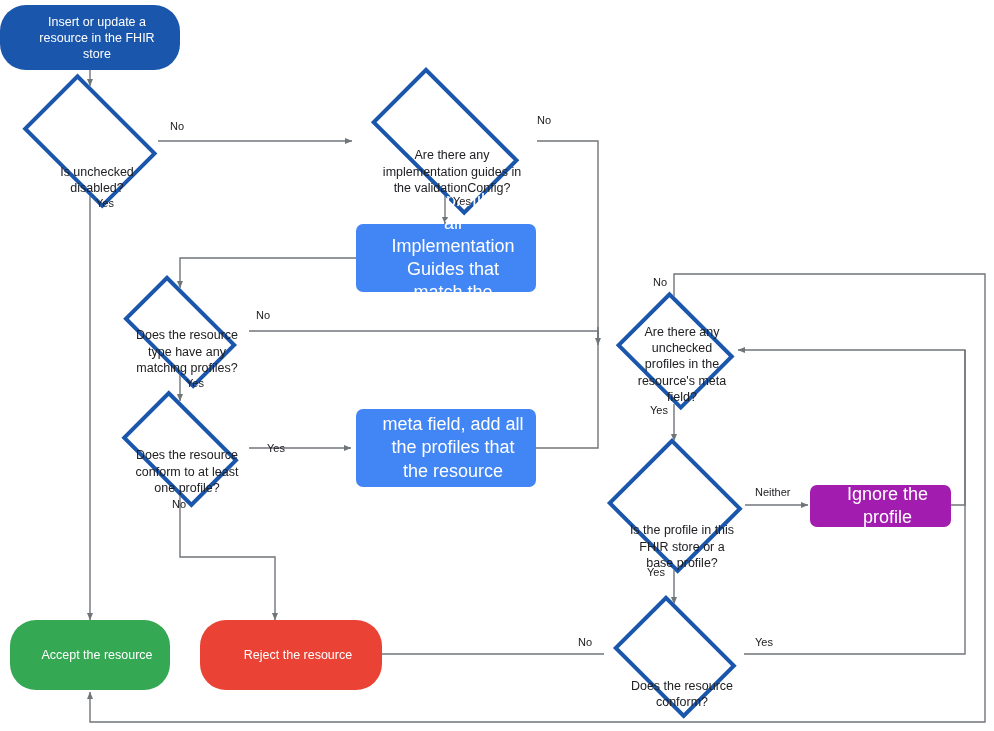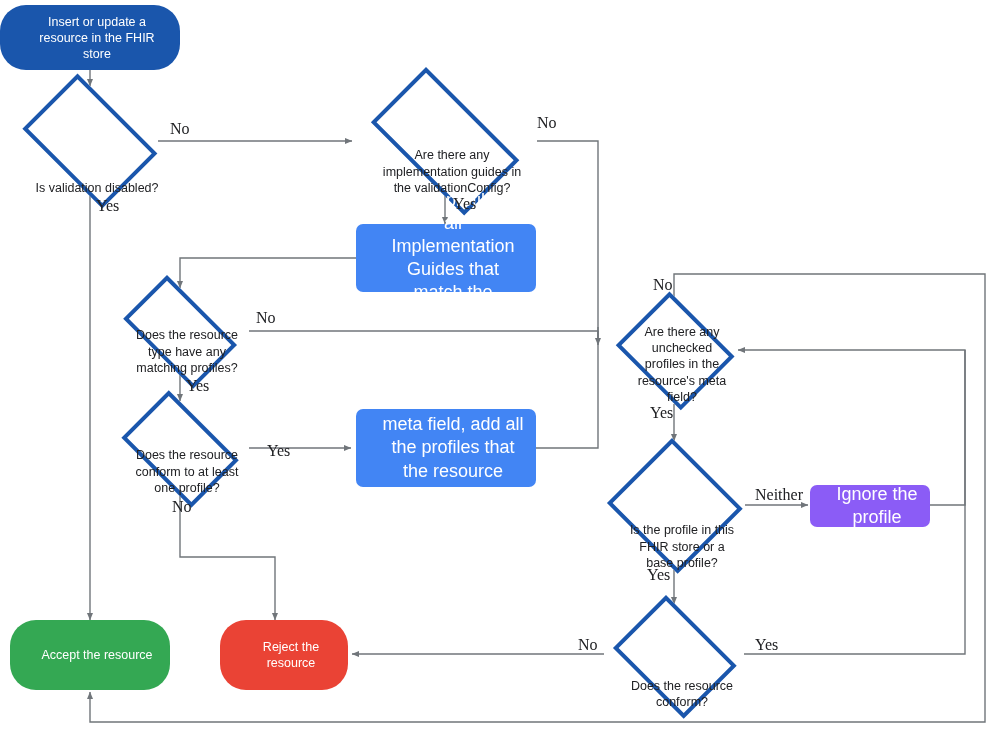--- a/index.html
+++ b/index.html
@@ -68,24 +68,23 @@
     position: relative;
     z-index: 2;
     color: #202124;
     font-size: 12.5px;
     line-height: 1.3;
     width: 86%;
   }
   .edge-label {
     position: absolute;
     color: #202124;
-    font-size: 16px;
+    font-size: 11px;
     white-space: nowrap;
     background: transparent;
-    font-family: Liberation Serif, serif;
   }
 </style>
 </head>
 <body>
 
 <div id="canvas">
 
   <svg id="edges" viewBox="0 0 994 731" xmlns="http://www.w3.org/2000/svg">
     <defs>
       <marker id="arrow" markerWidth="9" markerHeight="9" refX="7.4" refY="3.2" orient="auto" markerUnits="userSpaceOnUse">
@@ -134,21 +133,21 @@
 
     </g>
   </svg>
 
   <div class="node term" style="left:0px; top:5px; width:180px; height:65px; background:#1a56ac;">
     <span class="term-inner">Insert or update a resource in the FHIR store</span>
   </div>
 
   <div class="node decision" style="left:10px; top:86px; width:160px; height:110px;">
     <span class="diamond-shape"></span>
-    <span class="dtext">Is validation disabled?</span>
+    <span class="dtext">Is unchecked disabled?</span>
   </div>
 
   <div class="node decision" style="left:352px; top:86px; width:186px; height:110px;">
     <span class="diamond-shape"></span>
     <span class="dtext">Are there any implementation guides in the validationConfig?</span>
   </div>
 
   <div class="node proc" style="left:356px; top:224px; width:180px; height:68px; background:#4285f4;">
     <span class="proc-inner">Find all profiles in all Implementation Guides that match the resource's type</span>
   </div>
@@ -170,34 +169,34 @@
   <div class="node decision" style="left:610px; top:297px; width:130px; height:108px;">
     <span class="diamond-shape"></span>
     <span class="dtext">Are there any unchecked profiles in the resource's meta field?</span>
   </div>
 
   <div class="node decision" style="left:604px; top:441px; width:142px; height:130px;">
     <span class="diamond-shape"></span>
     <span class="dtext">Is the profile in this FHIR store or a base profile?</span>
   </div>
 
-  <div class="node proc" style="left:810px; top:485px; width:120px; height:42px; background:#8b5cf6;">
+  <div class="node proc" style="left:810px; top:485px; width:141px; height:42px; background:#a21caf;">
     <span class="proc-inner">Ignore the profile</span>
   </div>
 
   <div class="node decision" style="left:604px; top:604px; width:142px; height:106px;">
     <span class="diamond-shape"></span>
     <span class="dtext">Does the resource conform?</span>
   </div>
 
   <div class="node term" style="left:10px; top:620px; width:160px; height:70px; background:#34a853;text-align:right;">
     <span class="term-inner">Accept the resource</span>
   </div>
 
-  <div class="node term" style="left:200px; top:620px; width:128px; height:70px; background:#ea4335;margin-left:20px;">
+  <div class="node term" style="left:200px; top:620px; width:182px; height:70px; background:#ea4335;">
     <span class="term-inner">Reject the resource</span>
   </div>
 
   <span class="edge-label" style="left:170px; top:120px;">No</span>
 
   <span class="edge-label" style="left:96px; top:197px;">Yes</span>
 
   <span class="edge-label" style="left:537px; top:114px;">No</span>
 
   <span class="edge-label" style="left:453px; top:195px;">Yes</span>

